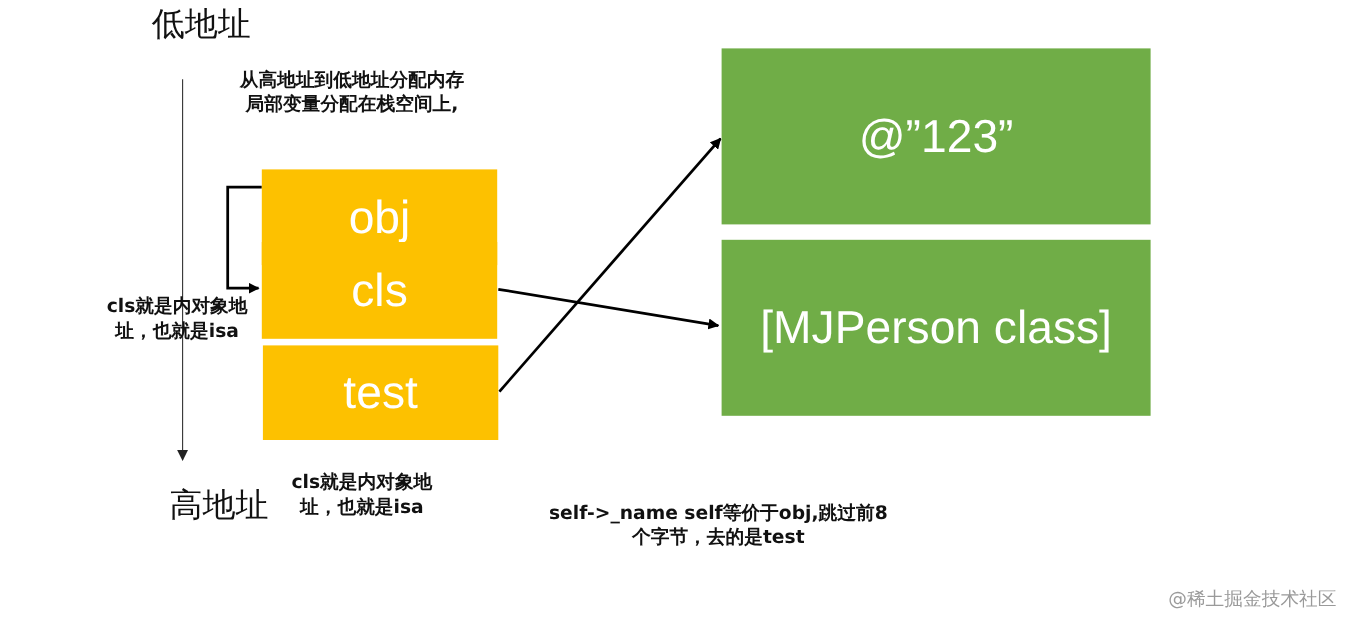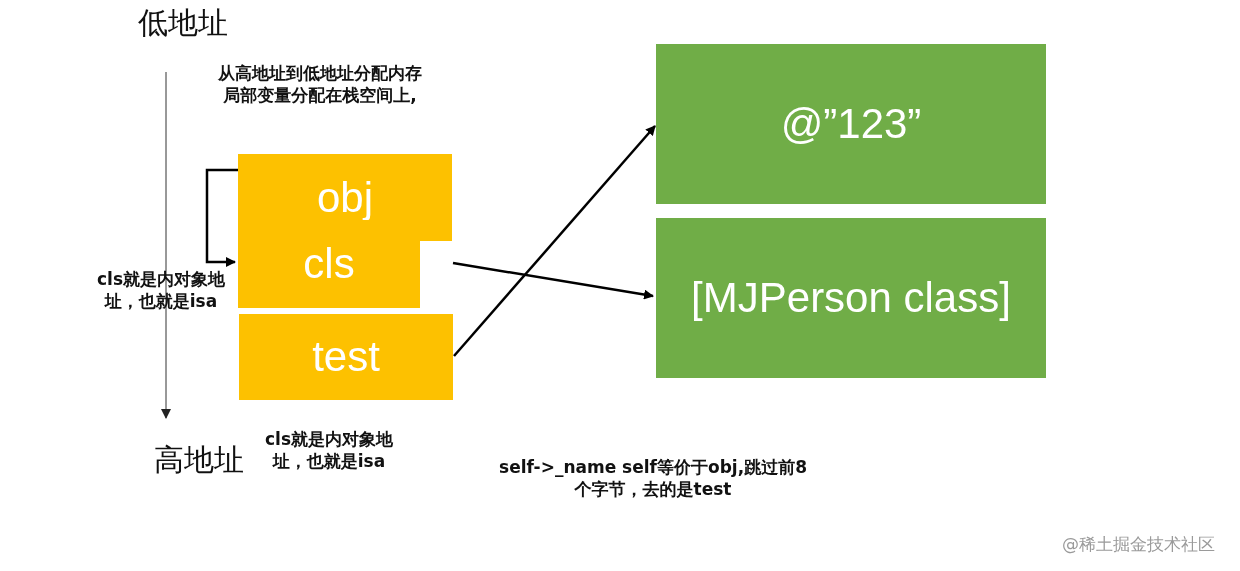--- a/index.html
+++ b/index.html
@@ -46,21 +46,21 @@
 </div>
 
 <div class="abs note" style="left:76px; top:268px; width:170px;">
   <div>cls就是内对象地</div>
   <div>址，也就是isa</div>
 </div>
 
 <div class="stack-box" style="left:238px; top:126px; width:214px; height:87px;margin-top:28px;">
   <span>obj</span>
 </div>
-<div class="stack-box" style="left:238px; top:220px; width:182px; height:88px;">
+<div class="stack-box" style="left:238px; top:220px; width:214px; height:88px;">
   <span>cls</span>
 </div>
 <div class="stack-box" style="left:239px; top:314px; width:214px; height:86px;">
   <span>test</span>
 </div>
 
 <div class="abs note" style="left:244px; top:428px; width:170px;">
   <div>cls就是内对象地</div>
   <div>址，也就是isa</div>
 </div>

